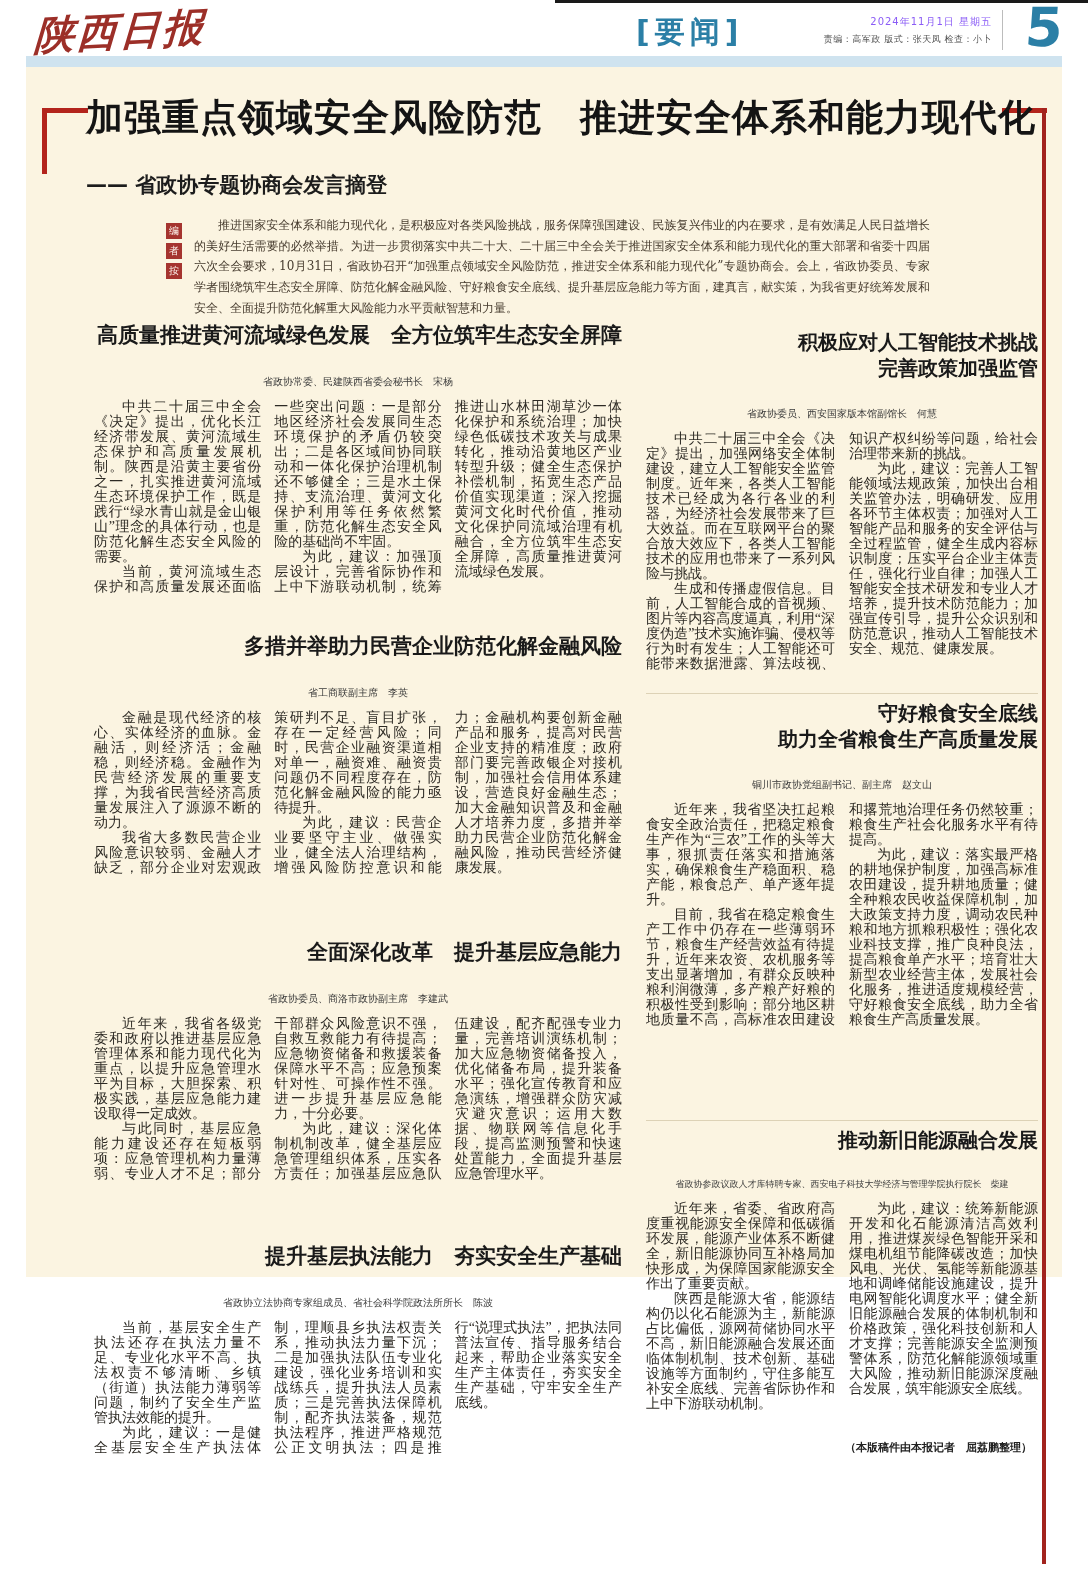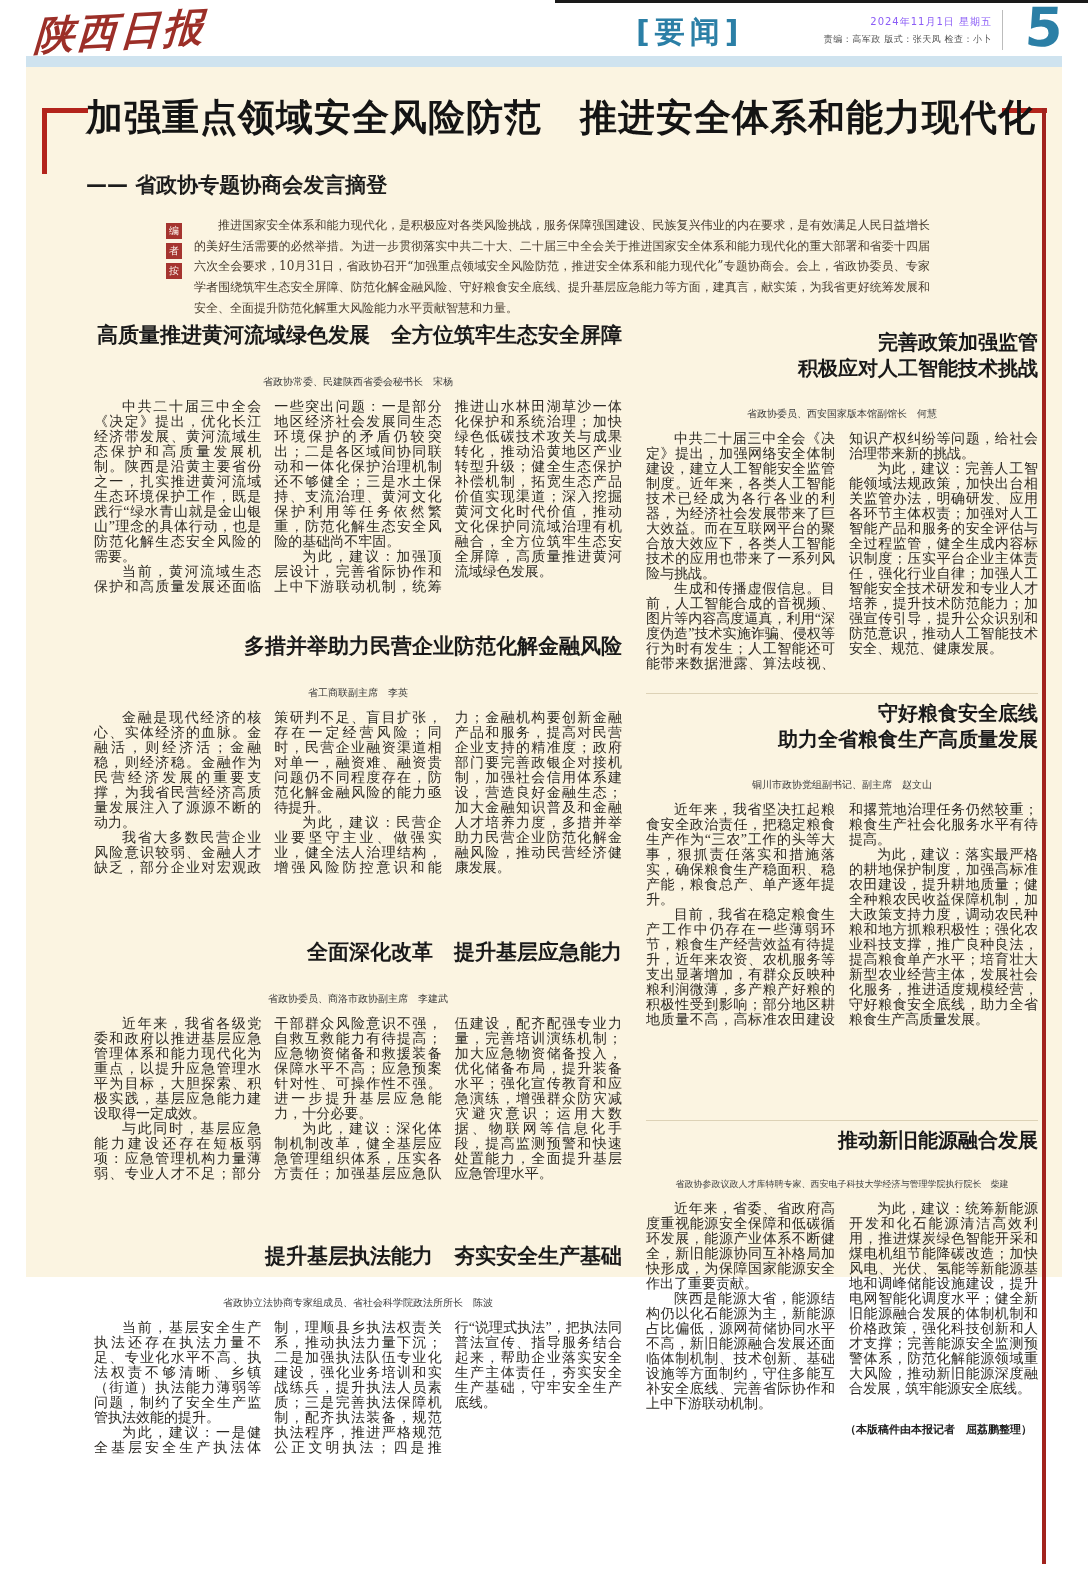--- a/index.html
+++ b/index.html
@@ -75,21 +75,21 @@
   .byline { margin-top:25px; text-align:center; font-size:10px; color:#3a3a3a; }
   .byline.small { font-size:9px; }
   .abody {
     margin-top:10px; font-size:14px; line-height:15px; text-align:justify; color:#2d2a24;font-family:Liberation Serif, serif;
   }
   .cols3 { column-count:3; column-gap:13px; }
   .cols2 { column-count:2; column-gap:14px; }
   .para  { text-indent:2em; }
   .sep-right { position:absolute; left:620px; width:392px; height:1px; background:#ddd2b6; }
   .footnote {
-    margin-top:11px; text-align:right; font-size:11px; font-weight:bold; color:#222;
+    margin-top:29px; text-align:right; font-size:11px; font-weight:bold; color:#222;
     padding-right:6px;
   }
 </style>
 </head>
 <body>
 
 <div class="page">
 
   <div class="topline"></div>
   <div class="logo">陕西日报</div>
@@ -163,22 +163,22 @@
         </h2>
       <div class="byline">省政协立法协商专家组成员、省社会科学院政法所所长　陈波</div>
       <div class="abody cols3">
           <p class="para">当前，基层安全生产执法还存在执法力量不足、专业化水平不高、执法权责不够清晰、乡镇（街道）执法能力薄弱等问题，制约了安全生产监管执法效能的提升。</p>
           <p class="para">为此，建议：一是健全基层安全生产执法体制，理顺县乡执法权责关系，推动执法力量下沉；二是加强执法队伍专业化建设，强化业务培训和实战练兵，提升执法人员素质；三是完善执法保障机制，配齐执法装备，规范执法程序，推进严格规范公正文明执法；四是推行“说理式执法”，把执法同普法宣传、指导服务结合起来，帮助企业落实安全生产主体责任，夯实安全生产基础，守牢安全生产底线。</p>
         </div>
     </section>
 
     <section class="article a-right" style="top:262px">
       <h2 class="atitle">
+          <div class="tline">积极应对人工智能技术挑战</div>
           <div class="tline">完善政策加强监管</div>
-          <div class="tline">积极应对人工智能技术挑战</div>
         </h2>
       <div class="byline">省政协委员、西安国家版本馆副馆长　何慧</div>
       <div class="abody cols2">
           <p class="para">中共二十届三中全会《决定》提出，加强网络安全体制建设，建立人工智能安全监管制度。近年来，各类人工智能技术已经成为各行各业的利器，为经济社会发展带来了巨大效益。而在互联网平台的聚合放大效应下，各类人工智能技术的应用也带来了一系列风险与挑战。</p>
           <p class="para">生成和传播虚假信息。目前，人工智能合成的音视频、图片等内容高度逼真，利用“深度伪造”技术实施诈骗、侵权等行为时有发生；人工智能还可能带来数据泄露、算法歧视、知识产权纠纷等问题，给社会治理带来新的挑战。</p>
           <p class="para">为此，建议：完善人工智能领域法规政策，加快出台相关监管办法，明确研发、应用各环节主体权责；加强对人工智能产品和服务的安全评估与全过程监管，健全生成内容标识制度；压实平台企业主体责任，强化行业自律；加强人工智能安全技术研发和专业人才培养，提升技术防范能力；加强宣传引导，提升公众识别和防范意识，推动人工智能技术安全、规范、健康发展。</p>
         </div>
     </section>
 
     <div class="sep-right" style="top:626px"></div>

